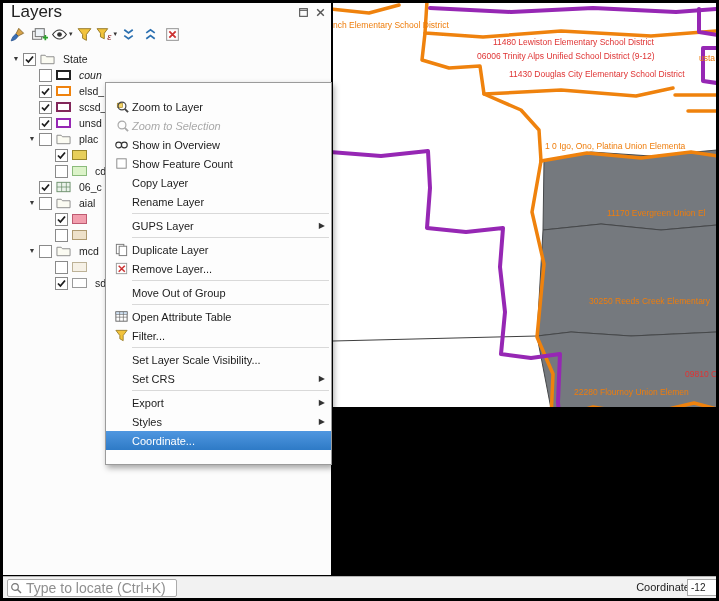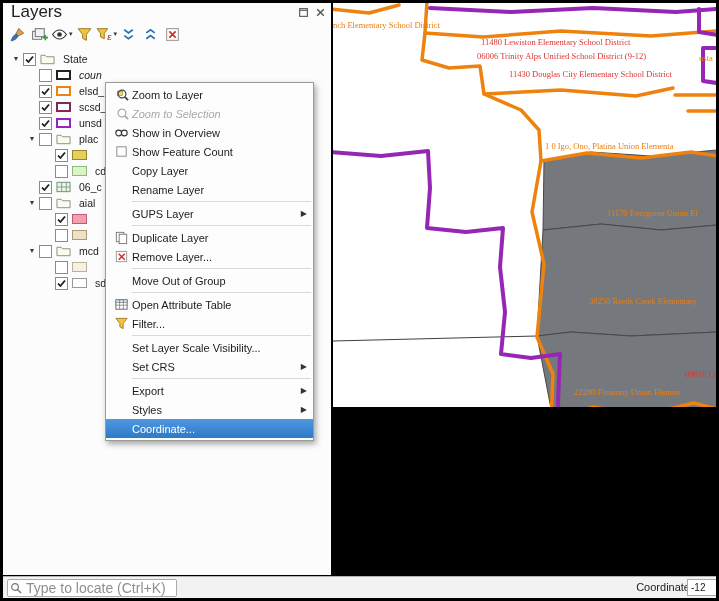--- a/index.html
+++ b/index.html
@@ -19,31 +19,31 @@
   .trow{height:16px;display:flex;align-items:center;font-size:10.5px;color:#1c1c1c;white-space:nowrap;}
   .trow.sel{background:linear-gradient(#4f97e0,#2e7ac6);color:#fff;}
   .exp{width:14px;flex:none;text-align:center;font-size:7px;color:#3a3a3a;line-height:16px;}
   .cb{width:13px;height:13px;flex:none;background:#fff;border:1px solid #8a8a8a;box-sizing:border-box;position:relative;}
   .cb svg{position:absolute;left:0;top:0;width:11px;height:11px;}
   .sw{width:15px;height:10px;flex:none;margin-left:4px;box-sizing:border-box;}
   .ticon{width:15px;height:12px;flex:none;margin-left:4px;}
   .ticon svg{width:15px;height:12px;}
   .lbl{margin-left:8px;}
   
-  #menu{position:absolute;left:105px;top:82px;width:209px;background:#fdfdfd;border:1px solid #9b9b9b;box-shadow:2px 3px 6px rgba(0,0,0,.35);padding:2px 0;z-index:10;box-sizing:border-box;}
+  #menu{position:absolute;left:105px;top:82px;width:227px;background:#fdfdfd;border:1px solid #9b9b9b;box-shadow:2px 3px 6px rgba(0,0,0,.35);padding:14px 0;z-index:10;box-sizing:border-box;}
   .mitem{height:19px;display:flex;align-items:center;font-size:11px;color:#1c1c1c;padding:0 4px;}
   .micon{width:22px;flex:none;display:flex;align-items:center;justify-content:center;}
   .micon svg{width:15px;height:15px;}
   .mlabel{flex:1;}
   .marrow{font-size:8px;color:#333;padding-right:2px;}
   .mitem.disabled{color:#a9a9a9;font-style:italic;}
   .mitem.hl{background:linear-gradient(#4f97e0,#2e7ac6);color:#fff;}
   .msep{height:1px;background:#d9d9d9;margin:2px 2px 2px 26px;}
   
-  #map{position:absolute;left:333px;top:3px;width:383px;height:404px;background:#fff;overflow:hidden;font-family:Liberation Serif, serif;}
+  #map{position:absolute;left:333px;top:3px;width:383px;height:404px;background:#fff;overflow:hidden;}
   #map svg{position:absolute;left:0;top:0;}
   #map-labels{position:absolute;left:0;top:0;right:0;bottom:0;}
   .mlab{position:absolute;font-size:8.5px;white-space:nowrap;}
   .mlab.orange{color:var(--label_orange,#ee7d0c);}
   .mlab.red{color:var(--label_red,#df3434);}
   
   #status{position:absolute;left:3px;top:576px;width:713px;height:22px;background:#f2f2f2;border-top:1px solid #b5b5b5;display:flex;align-items:center;overflow:hidden;box-sizing:border-box;}
   #locwrap{position:relative;margin-left:4px;}
   #locinput{width:148px;height:16px;font-size:14px;padding:0 2px 0 18px;border:1px solid #ababab;border-radius:2px;background:#fff;color:#444;font-family:inherit;box-sizing:content-box;}
   #locinput::placeholder{color:#8f8f8f;}
@@ -405,21 +405,21 @@
         <path d="M366,6 L366,29 L384,32"></path>
         <path d="M370,45 L384,45 M370,45 L370,78 L384,80"></path>
         <path d="M-2,149 L48,153 L95,148 L97,185 L94,225 L133,229 L170,225 L167,264 L172,309 L168,351 L198,355 L227,351 L225,399 L229,449 L226,499 L228,570"></path>
         <path d="M149,478 L147,570 M204,469 L205,570 M149,478 L204,473 M106,519 L149,521 M205,523 L240,521"></path>
         <path d="M312,423 L312,570 M312,519 L384,521 M348,427 L384,425"></path>
         <path d="M337,544 L361,544 L361,565 L337,565 Z"></path>
       </g>
     </svg>
     <div id="map-labels">
         <div class="mlab orange" style="left: 0px; top: 17px;">nch Elementary School District</div>
-        <div class="mlab red" style="left: 148px; top: 34px;">11480 Lewiston Elementary School District</div>
+        <div class="mlab red" style="left: 160px; top: 34px;">11480 Lewiston Elementary School District</div>
         <div class="mlab red" style="left: 144px; top: 48px;">06006 Trinity Alps Unified School District (9-12)</div>
         <div class="mlab red" style="left: 176px; top: 66px;">11430 Douglas City Elementary School District</div>
         <div class="mlab orange" style="left: 366px; top: 50px;">usta</div>
         <div class="mlab orange" style="left: 212px; top: 138px;">1 0 Igo, Ono, Platina Union Elementa</div>
         <div class="mlab orange" style="left: 274px; top: 205px;">11170 Evergreen Union El</div>
         <div class="mlab orange" style="left: 256px; top: 293px;">30250 Reeds Creek Elementary</div>
         <div class="mlab red" style="left: 352px; top: 366px;">09810 Co</div>
         <div class="mlab orange" style="left: 241px; top: 384px;">22280 Flournoy Union Elemen</div>
       </div>
   </div>

